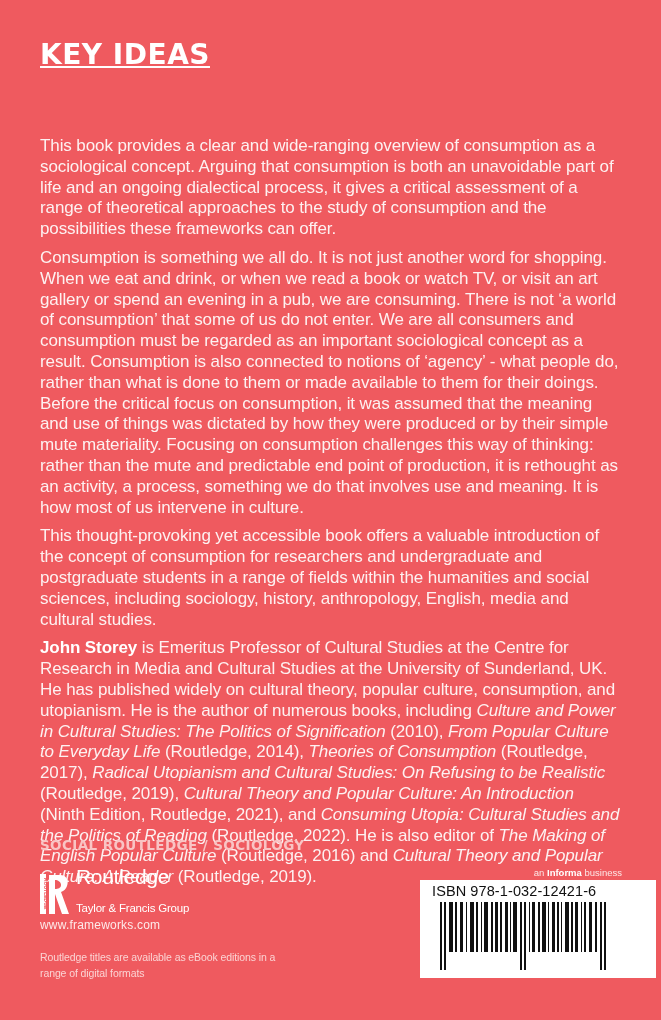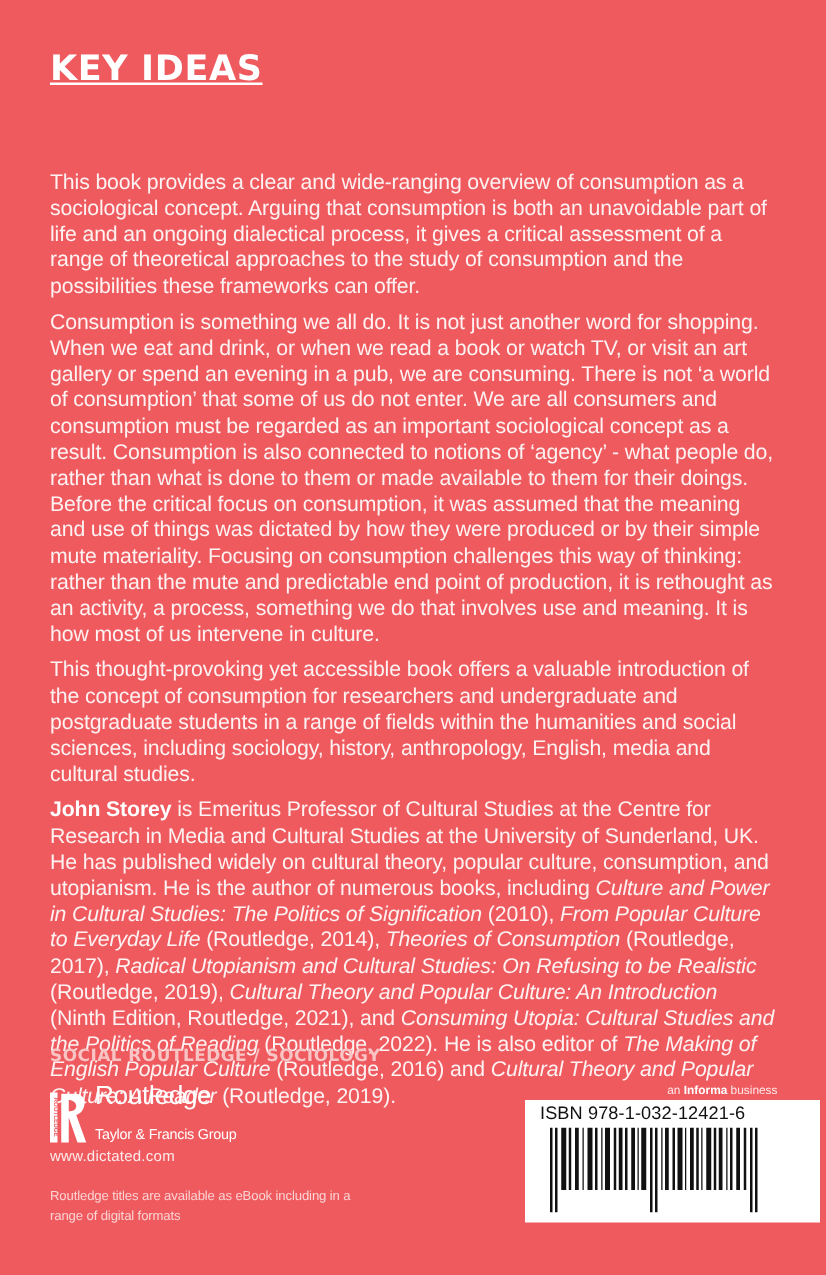--- a/index.html
+++ b/index.html
@@ -176,23 +176,23 @@
       <path d="M9 3 L20 3 C27 3 29 9 27 14 C26 17 24 19 21 20 L29 42 L22 42 L15 22 L15 42 L9 42 Z" fill="#ffffff"></path>
       <path d="M15 8 C18 8 21 10 21 13 C21 16 18 17 15 17 Z" fill="#ef5a5f"></path>
     </svg>
   </div>
   <div class="pub-names">
     <span class="pub-name">Routledge</span>
     <span class="pub-group">Taylor &amp; Francis Group</span>
   </div>
 </div>
 
-<div class="pub-url">www.dictated.com</div>
-
-<div class="ebook-note">Routledge titles are available as eBook including in a range of digital formats</div>
+<div class="pub-url">www.frameworks.com</div>
+
+<div class="ebook-note">Routledge titles are available as eBook editions in a range of digital formats</div>
 
 <div class="informa"><span>an </span><b>Informa</b><span> business</span></div>
 
 <div class="barcode-box">
   <div class="isbn-label">ISBN 978-1-032-12421-6</div>
   <svg class="barcode-svg" width="172" height="68" viewBox="0 0 172 68">
     <g fill="#111">
       <rect x="0" y="0" width="2" height="68"></rect>
       <rect x="4" y="0" width="2" height="68"></rect>
       <rect x="9" y="0" width="4" height="50"></rect>

